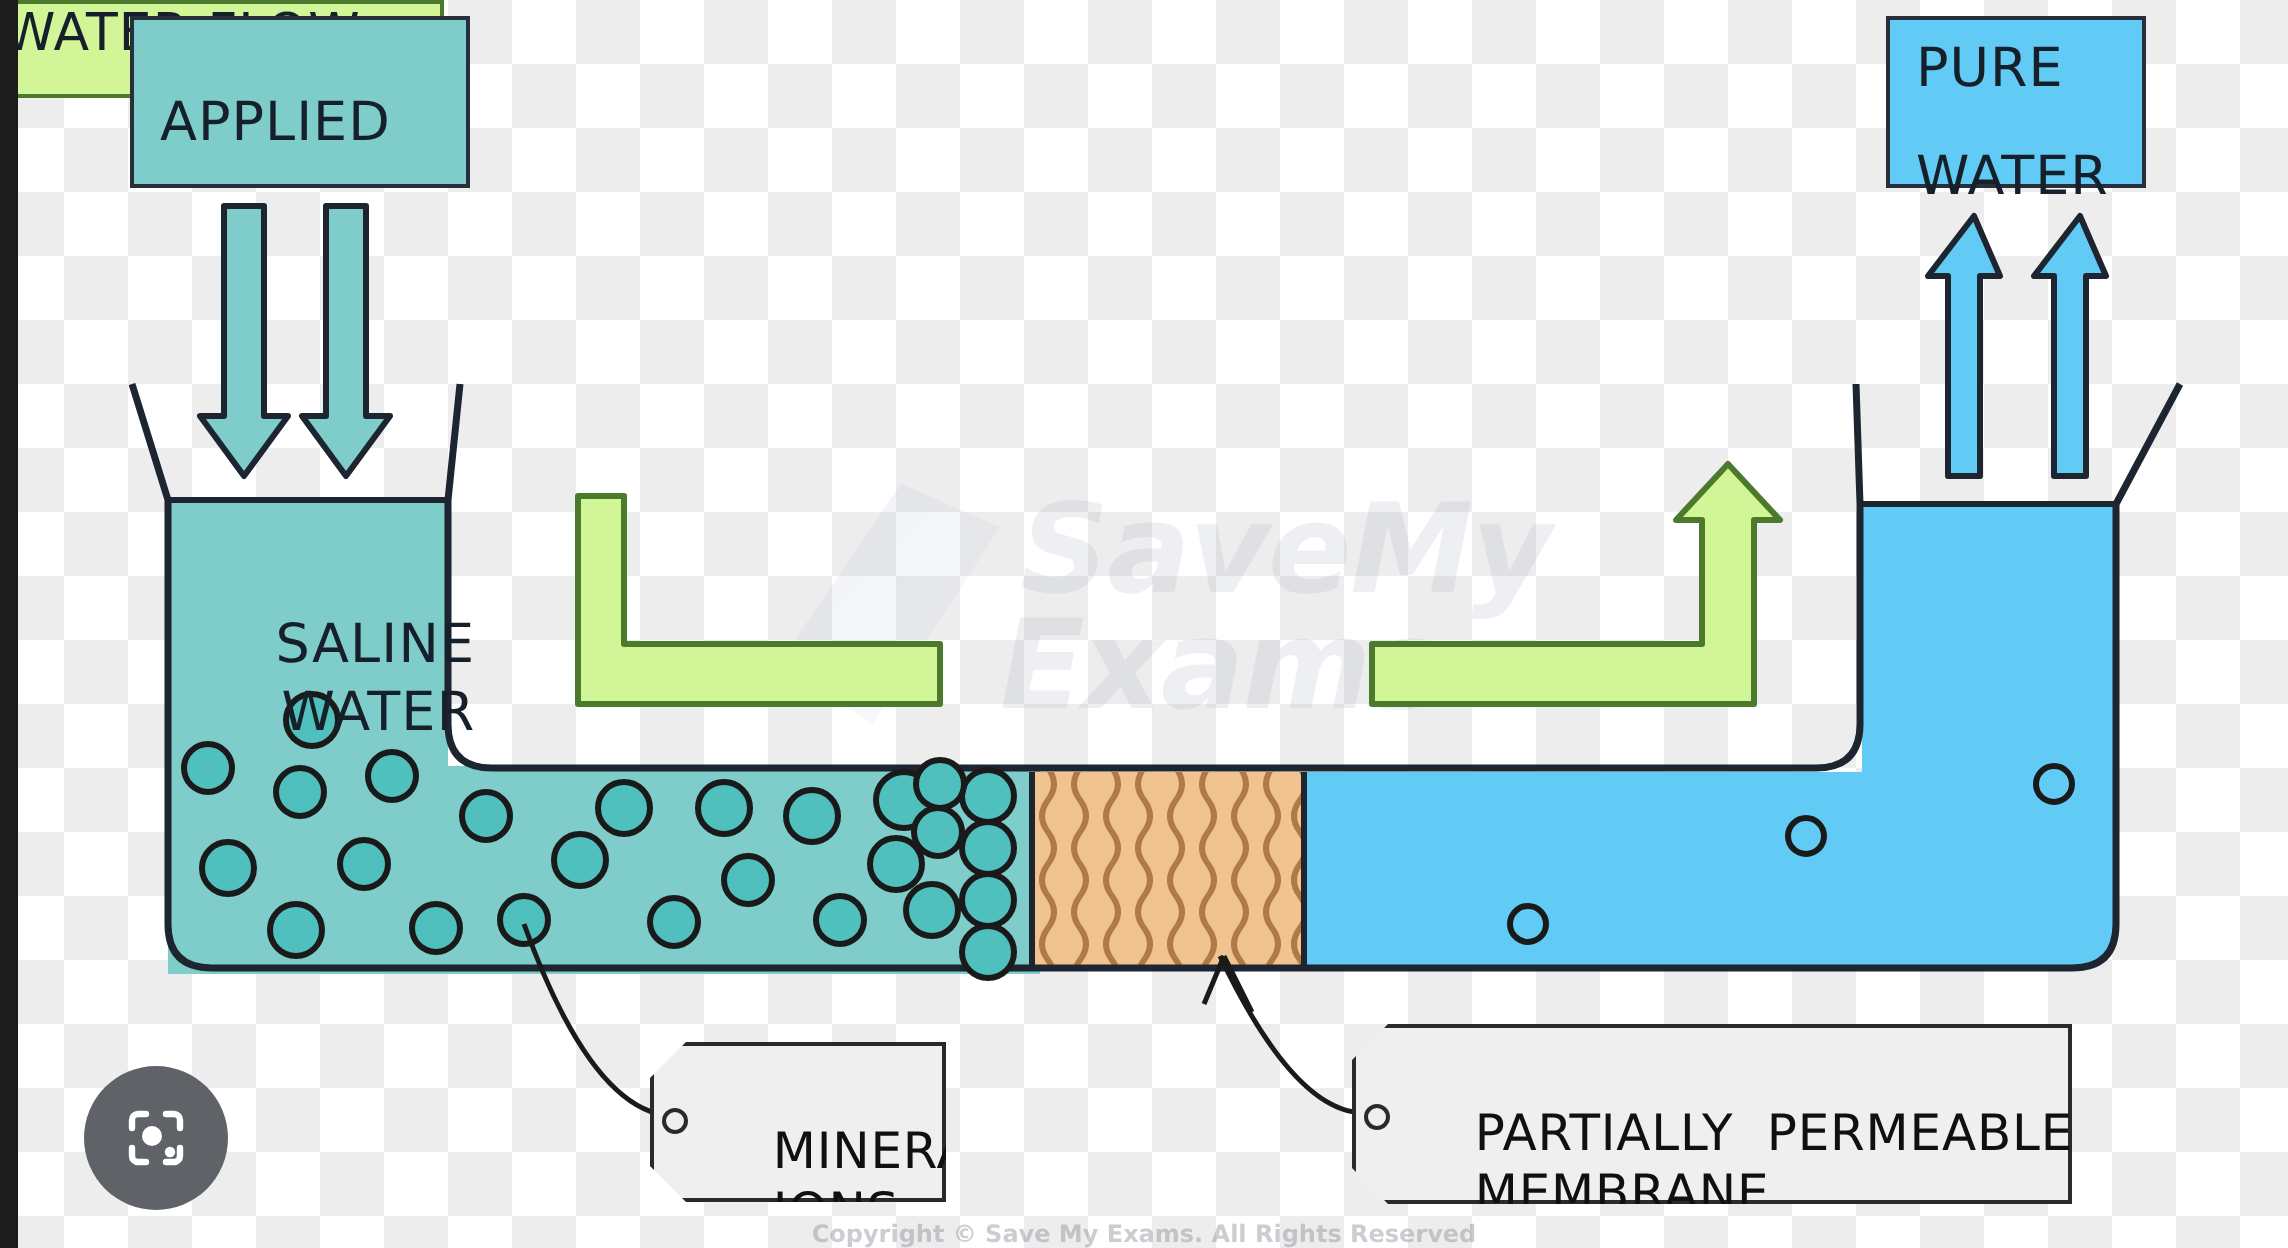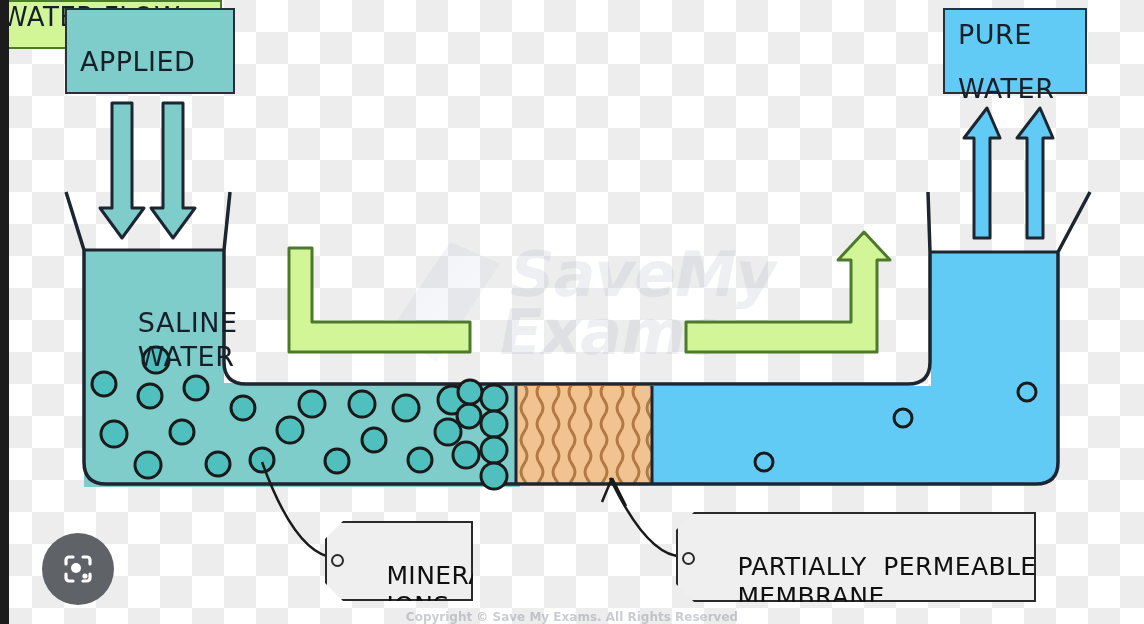--- a/index.html
+++ b/index.html
@@ -73,21 +73,21 @@
     font-size: 27px;
     color: #16202b;
     line-height: 1.12;
     letter-spacing: 0.5px;
   }
   #applied-pressure-box {
     left: 65px; top: 8px; width: 170px; height: 86px;
     background: #7fcdcb;
   }
   #pure-water-box {
-    left: 943px; top: 8px; width: 144px; height: 86px;
+    left: 943px; top: 8px; width: 130px; height: 86px;
     background: #62cbf5;
     align-items: flex-start;
   }
   #water-flow-box {
     left: 469px; top: 316px; width: 218px; height: 45px;
     background: #d2f598;
     border: 2px solid #4c7a2c;
     align-items: center; justify-content: center;
     flex-direction: row;
     font-family: "DejaVu Sans", sans-serif;
@@ -99,21 +99,21 @@
   .in-tank-text {
     position: absolute;
     font-family: "DejaVu Sans", sans-serif;
     font-size: 27px;
     color: #16202b;
     line-height: 1.25;
     letter-spacing: 0.6px;
     z-index: 20;
     white-space: pre;
   }
-  #saline-water-text { left: 101px; top: 272px; }
+  #saline-water-text { left: 101px; top: 272px; text-align: right; }
 
   
   .tag {
     position: absolute;
     box-sizing: border-box;
     background: #efefef;
     border: 2px solid #2a2a2a;
     font-family: "DejaVu Sans", sans-serif;
     font-size: 25px;
     color: #101010;

